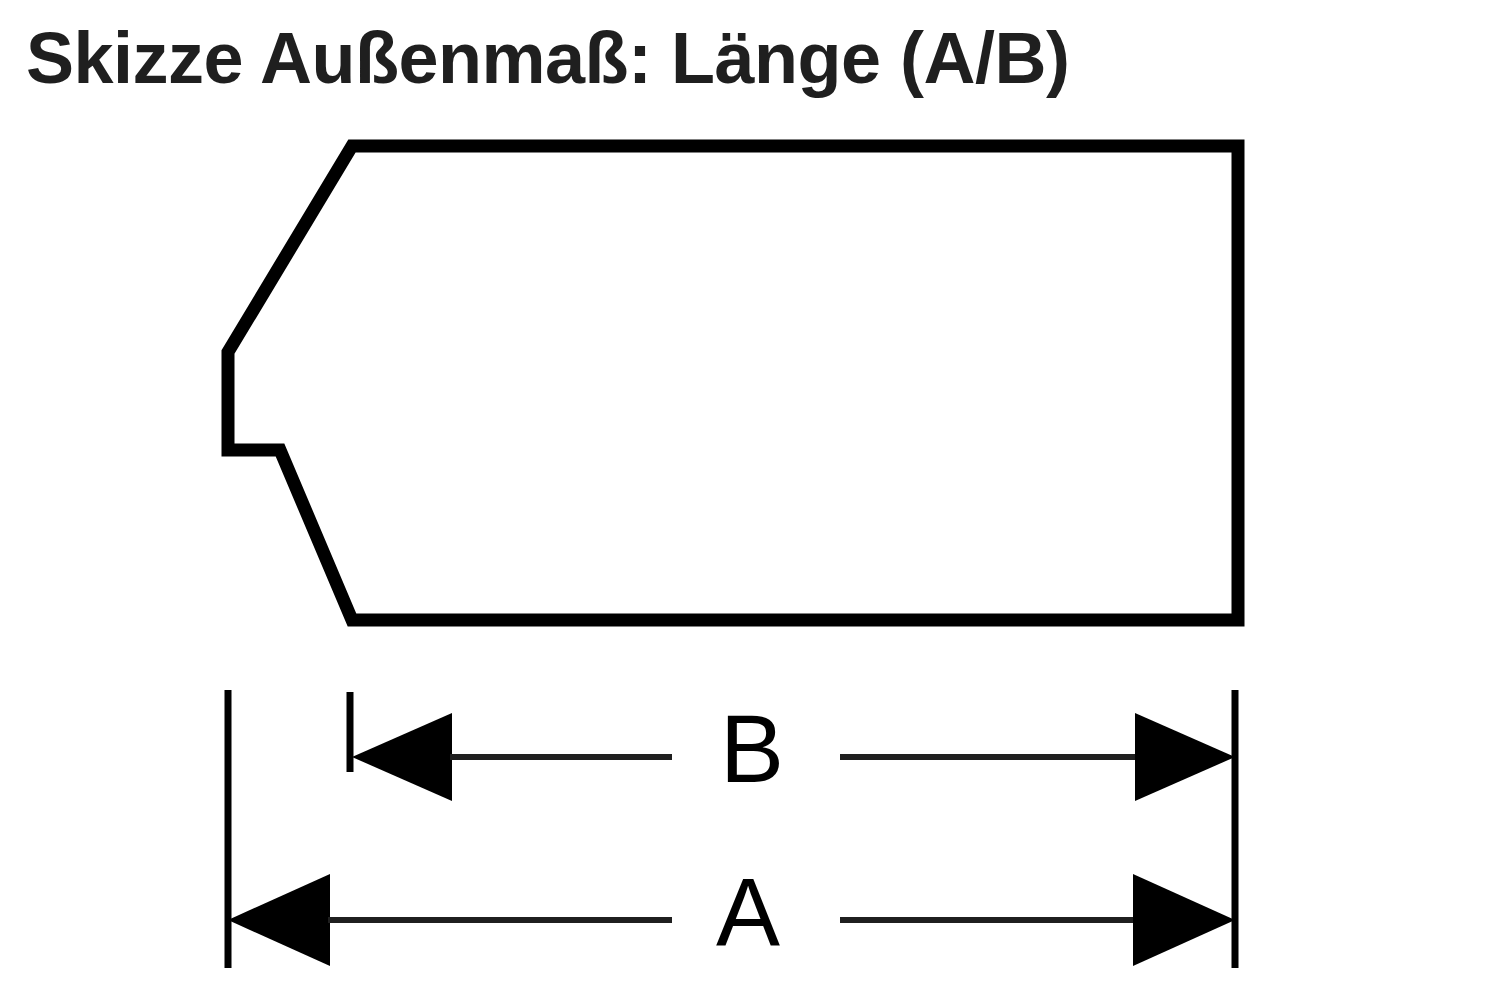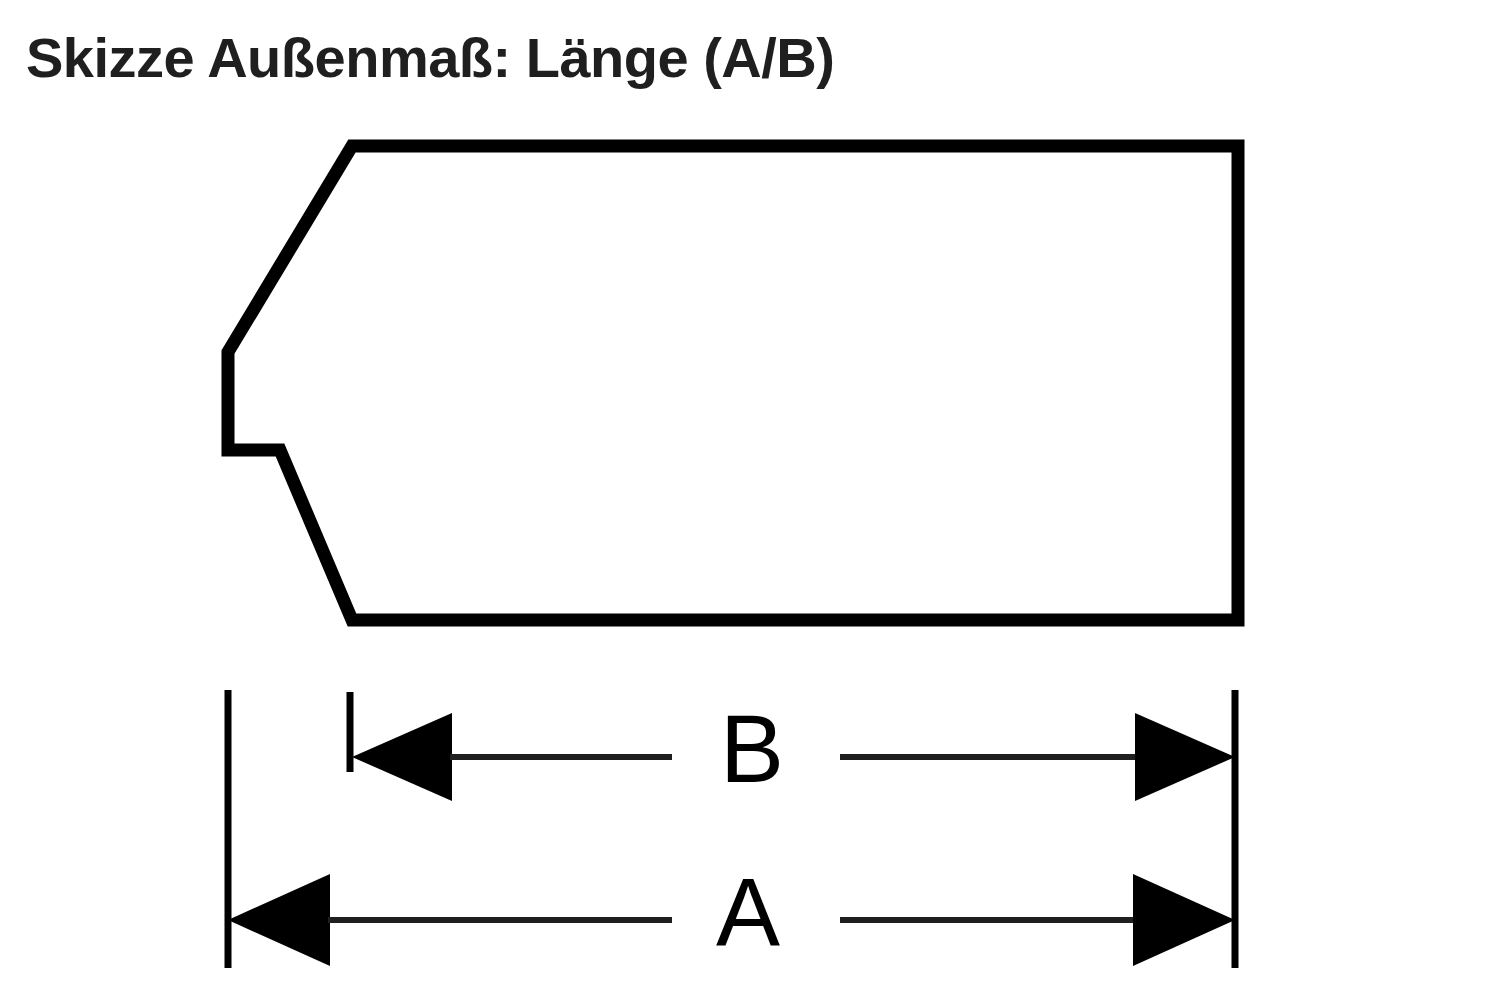--- a/index.html
+++ b/index.html
@@ -26,21 +26,21 @@
     background: #ffffff;
   }
 
   
   #title {
     position: absolute;
     left: 26px;
     top: 8px;
     width: 1460px;
     height: 100px;
-    font-size: 56px;
+    font-size: 72px;
     line-height: 100px;
     font-weight: 700;
     color: #1f1f1f;
     letter-spacing: -0.5px;
     white-space: nowrap;
     font-family: "Liberation Sans", sans-serif;
   }
 
   
   #drawing {

